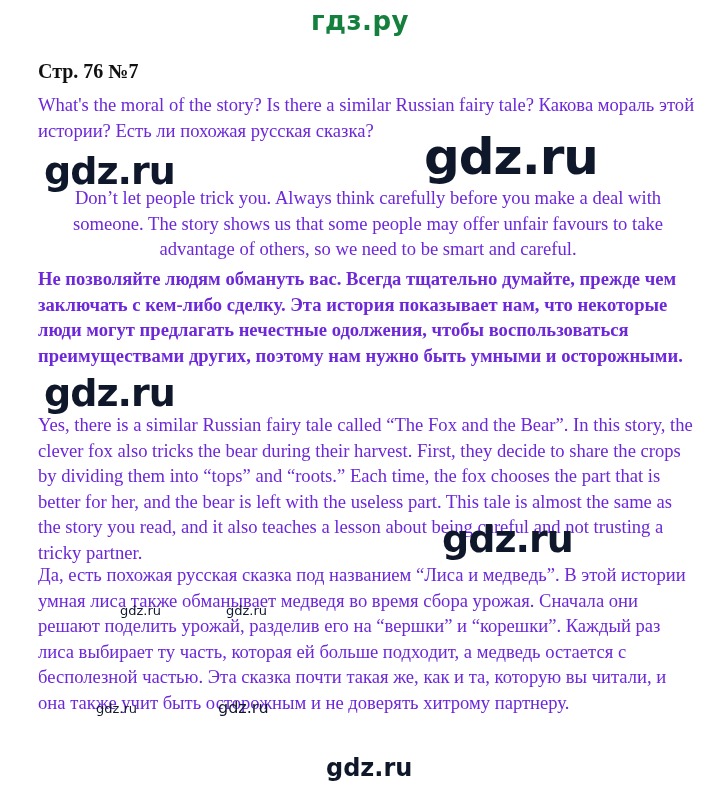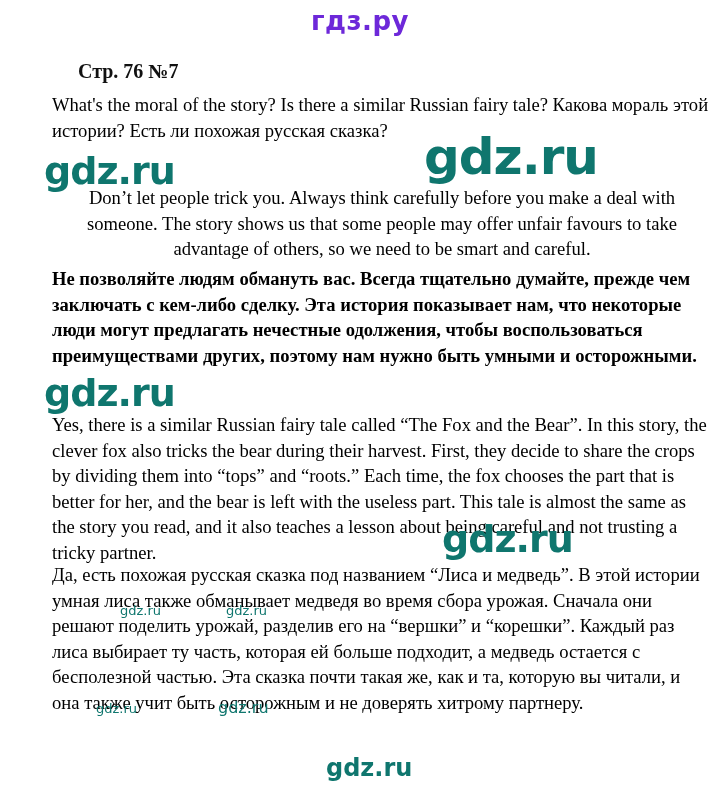--- a/index.html
+++ b/index.html
@@ -16,47 +16,46 @@
     }
     .site-header {
       position: absolute;
       top: 6px;
       left: 0;
       width: 720px;
       text-align: center;
       font-family: "DejaVu Sans", sans-serif;
       font-weight: bold;
       font-size: 26px;
-      color: #6d28d9;
+      color: #15803d;
       letter-spacing: 0.5px;
     }
     .page-ref {
       position: absolute;
       left: 38px;
       top: 60px;
       font-family: "Liberation Serif", serif;
       font-weight: bold;
       font-size: 20px;
-      margin-left: 40px;
     }
     .para {
       position: absolute;
-      left: 52px;
+      left: 38px;
       width: 660px;
       font-family: "Liberation Serif", serif;
       font-size: 18.6px;
       line-height: 25.5px;
-      color: #000000;
+      color: #6d28d9;
       margin: 0;
     }
     .wm {
       position: absolute;
       font-family: "DejaVu Sans", sans-serif;
       font-weight: bold;
-      color: #0f766e;
+      color: #0f172a;
       line-height: 1;
       letter-spacing: -1px;
     }
     .wm-large { font-size: 50px; }
     .wm-medium { font-size: 38px; }
     .wm-small { font-size: 13px; font-weight: normal; letter-spacing: 0; }
     .wm-footer { font-size: 24px; letter-spacing: 0; }
   </style>
 </head>
 <body>

